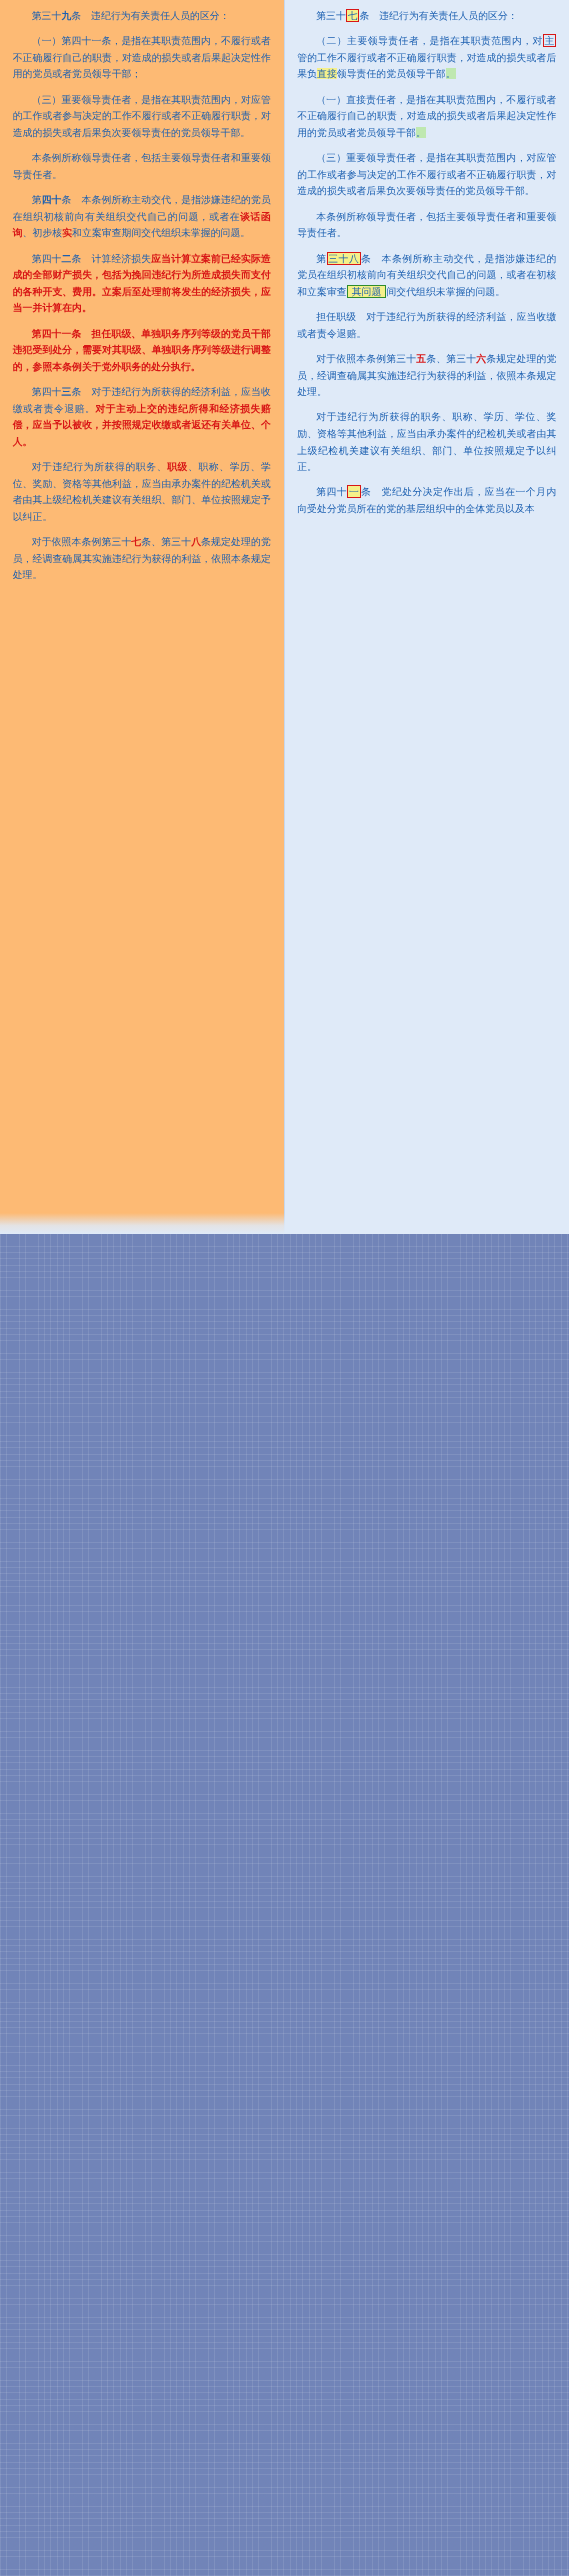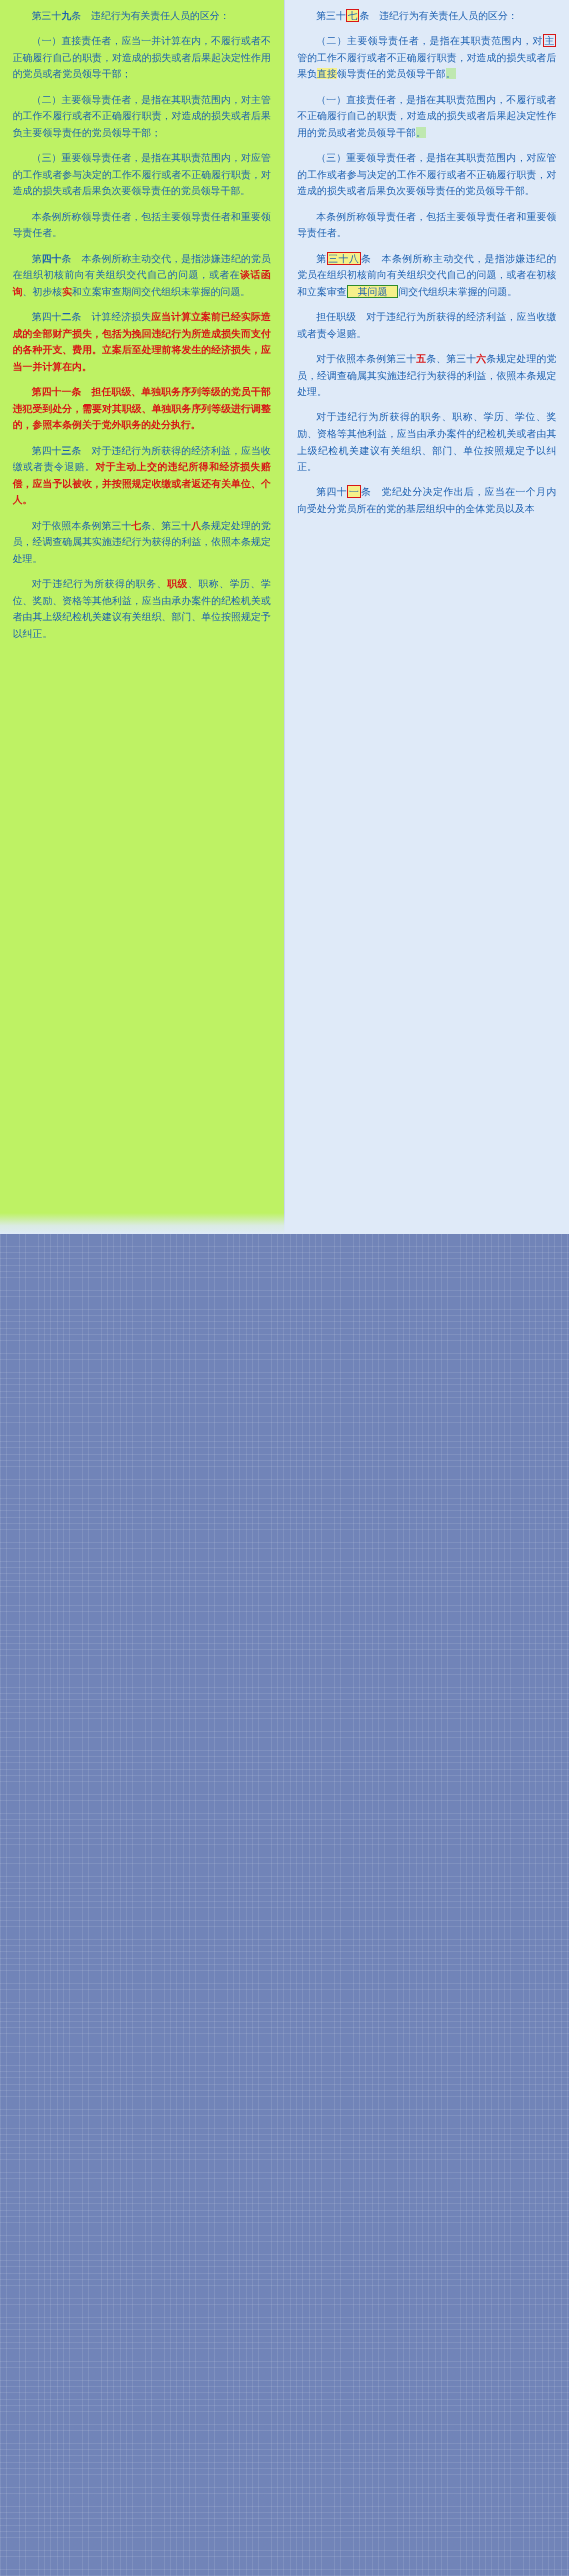--- a/index.html
+++ b/index.html
@@ -23,21 +23,21 @@
     left: 0; top: 0;
     width: 569px;
     height: 1234px;
     display: flex;
     background: #dfeaf8;
   }
   .col {
     width: 285px;
     height: 100%;
     padding: 8px 12.7px 0 12.7px;
-    background: #bef264;
+    background: #fdba74;
     position: relative;
   }
   .col.left { border-right: 0.8px solid #c7d7ec; }
   .col.right { background: #dfeaf8; }
 
   p {
     margin: 0 0 8.7px 0;
     font-size: 9.8px;
     line-height: 16.6px;
     color: #1b5fb0;
@@ -49,60 +49,59 @@
   .redb { color: #d81616; font-weight: bold; }
   .bold { font-weight: bold; }
   .hl { background: #f5f08a; }
   .hl-green { background: #bfe8b0; }
   .box {
     border: 0.8px solid #d81616;
     padding: 0 0.8px;
   }
   .boxg {
     border: 0.8px solid #2e8b2e;
-    padding: 0 10px;
+    padding: 0 4px;
     background: #f5f08a;
   }
   .fade-bottom {
     position: absolute;
     left: 0; bottom: 0;
     width: 569px;
     height: 20.6px;
     background: linear-gradient(to bottom, rgba(223,234,248,0) 0%, rgba(223,234,248,0.85) 60%, rgba(223,234,248,1) 100%);
     pointer-events: none;
   }
 </style>
 </head>
 <body>
 
 <div id="page">
   <div id="doc">
 
     <div class="col left">
       <p><span class="art">第三十<span class="bold">九</span>条　</span>违纪行为有关责任人员的区分：</p>
 
-      <p>（一）直接责任者，应当一并计算在内，不履行或者不正确履行自己的职责，对造成的损失或者后果起决定性作用的党员或者党员领导干部；</p>
+      <p>（一）第四十一条，是指在其职责范围内，不履行或者不正确履行自己的职责，对造成的损失或者后果起决定性作用的党员或者党员领导干部；</p>
 
-      <p>（二）主要领导责任者，是指在其职责范围内，对主管的工作不履行或者不正确履行职责，对造成的损失或者后果负主要领导责任的党员领导干部；</p>
 
       <p>（三）重要领导责任者，是指在其职责范围内，对应管的工作或者参与决定的工作不履行或者不正确履行职责，对造成的损失或者后果负次要领导责任的党员领导干部。</p>
 
       <p>本条例所称领导责任者，包括主要领导责任者和重要领导责任者。</p>
 
       <p><span class="art">第<span class="bold">四十</span>条　</span>本条例所称主动交代，是指涉嫌违纪的党员在组织初核前向有关组织交代自己的问题，或者在<span class="redb">谈话函询</span>、初步核<span class="redb">实</span>和立案审查期间交代组织未掌握的问题。</p>
 
       <p><span class="art">第四十<span class="bold">二</span>条　</span>计算经济损失<span class="redb">应当计算立案前已经实际造成的全部财产损失，包括为挽回违纪行为所造成损失而支付的各种开支、费用。立案后至处理前将发生的经济损失，应当一并计算在内。</span></p>
 
       <p><span class="redb">第四十一条　担任职级、单独职务序列等级的党员干部违犯受到处分，需要对其职级、单独职务序列等级进行调整的，参照本条例关于党外职务的处分执行。</span></p>
 
       <p><span class="art">第四十<span class="bold">三</span>条　</span>对于违纪行为所获得的经济利益，应当收缴或者责令退赔。<span class="redb">对于主动上交的违纪所得和经济损失赔偿，应当予以被收，并按照规定收缴或者返还有关单位、个人。</span></p>
 
+      <p>对于违纪行为所获得的职务、<span class="redb">职级</span>、职称、学历、学位、奖励、资格等其他利益，应当由承办案件的纪检机关或者由其上级纪检机关建议有关组织、部门、单位按照规定予以纠正。</p>
+
       <p>对于依照本条例第三十<span class="redb">七</span>条、第三十<span class="redb">八</span>条规定处理的党员，经调查确属其实施违纪行为获得的利益，依照本条规定处理。</p>
-
-      <p>对于违纪行为所获得的职务、<span class="redb">职级</span>、职称、学历、学位、奖励、资格等其他利益，应当由承办案件的纪检机关或者由其上级纪检机关建议有关组织、部门、单位按照规定予以纠正。</p>
 
     </div>
 
     <div class="col right">
       <p><span class="art">第三十<span class="box hl">七</span>条　</span>违纪行为有关责任人员的区分：</p>
 
       <p>（二）主要领导责任者，是指在其职责范围内，对<span class="box">主</span>管的工作不履行或者不正确履行职责，对造成的损失或者后果负<span class="hl">直接</span>领导责任的党员领导干部<span class="hl-green">。</span></p>
 
       <p>（一）直接责任者，是指在其职责范围内，不履行或者不正确履行自己的职责，对造成的损失或者后果起决定性作用的党员或者党员领导干部<span class="hl-green">。</span></p>
 

